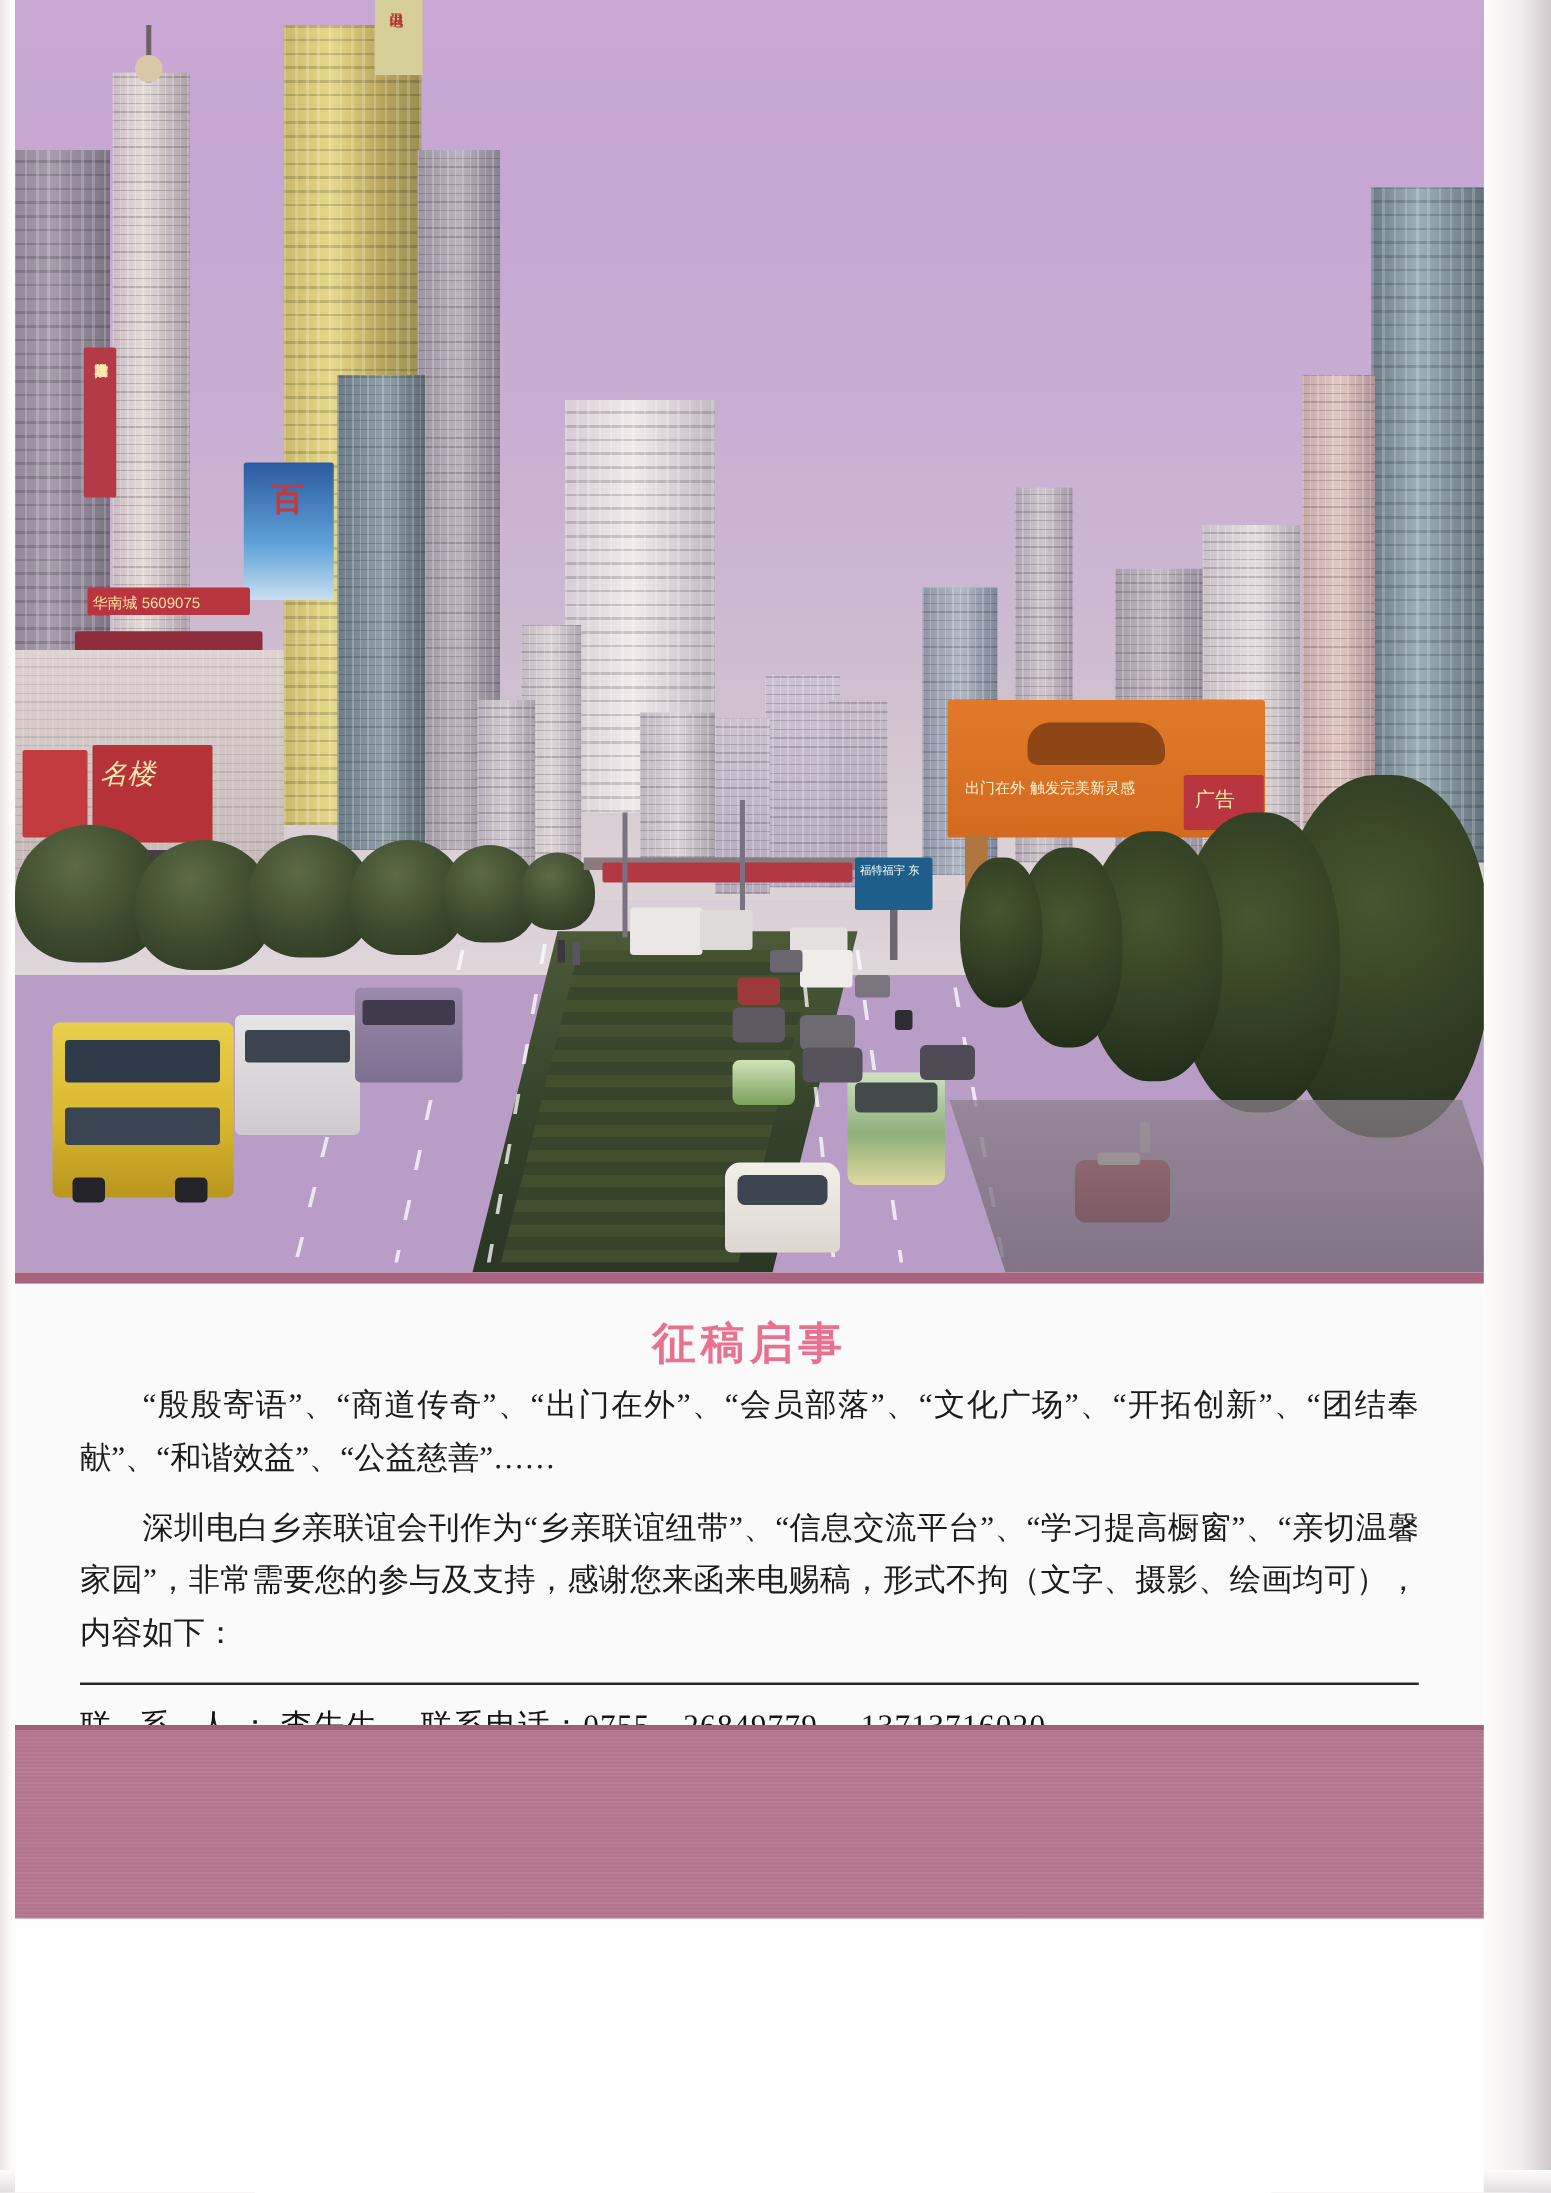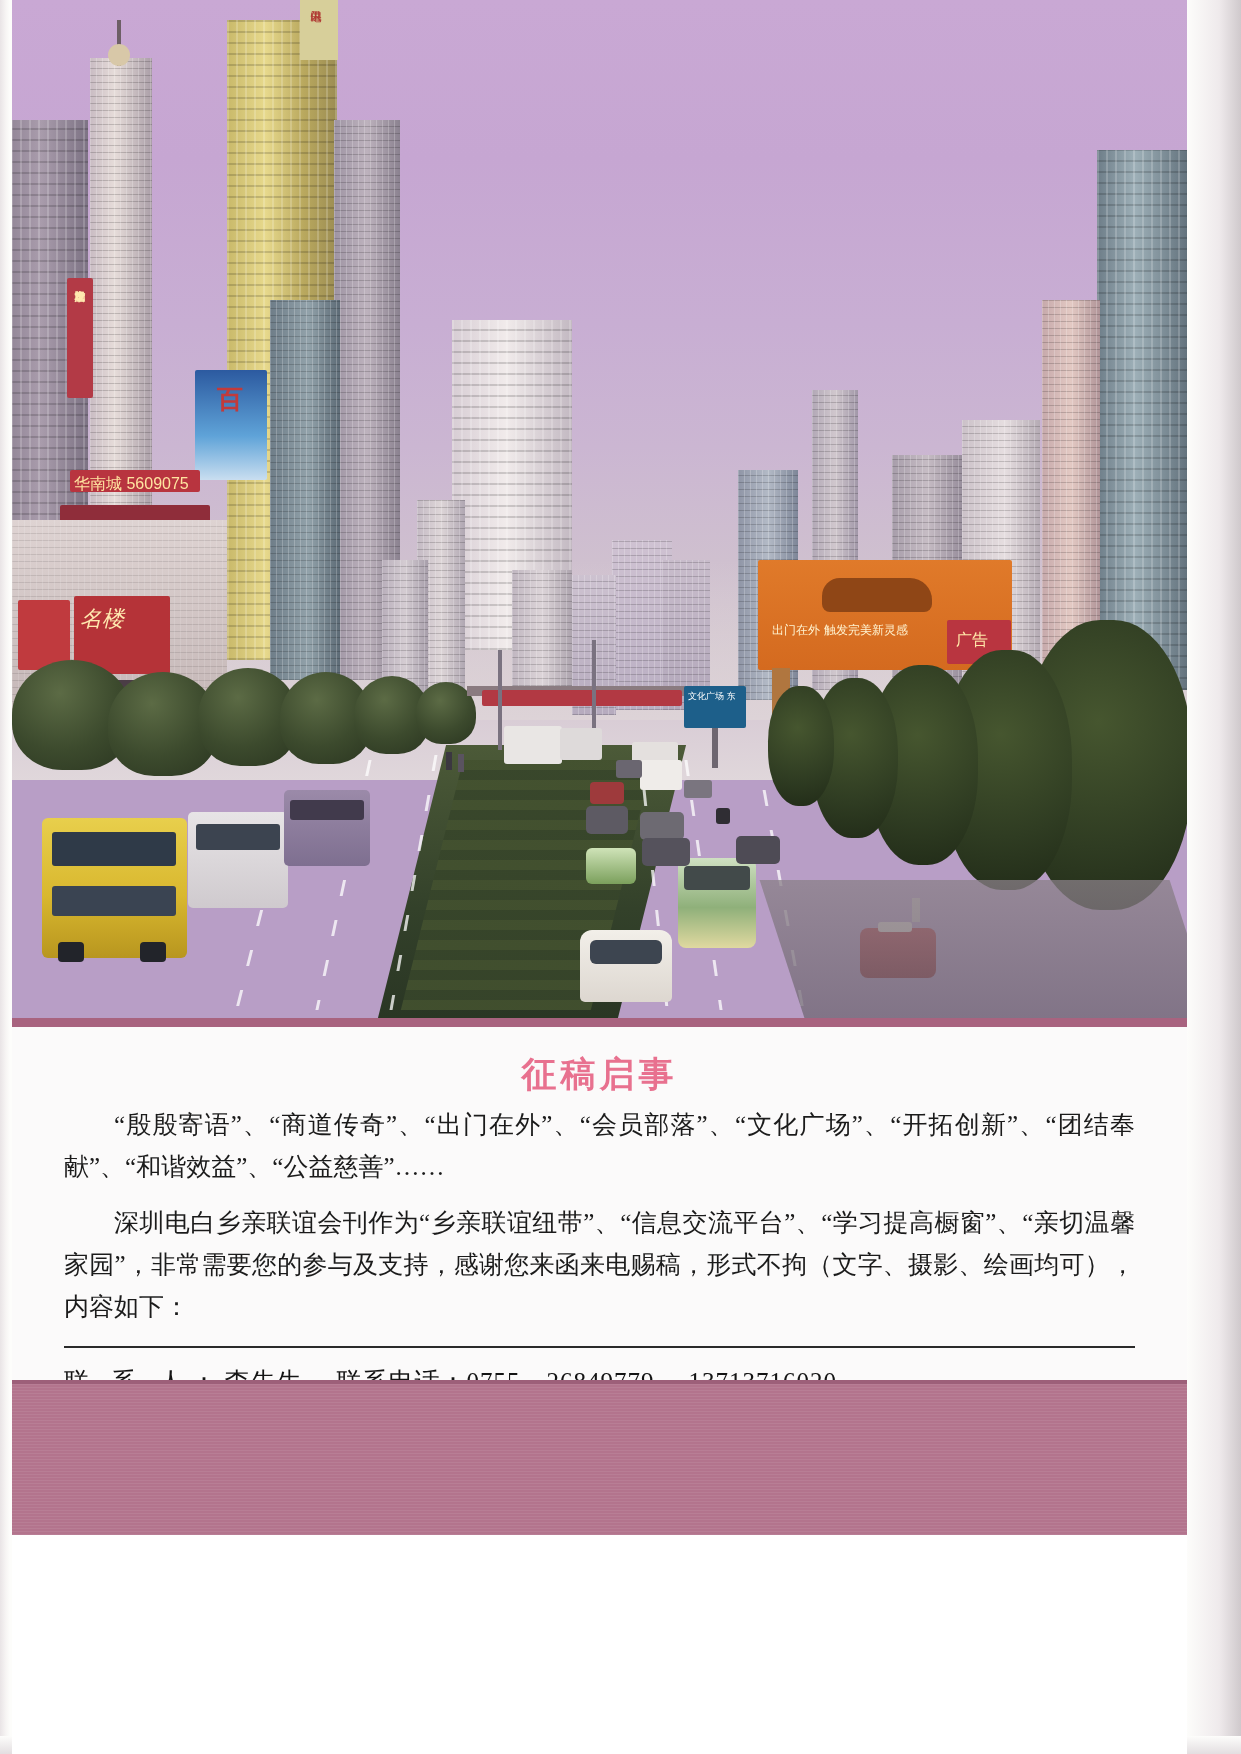--- a/index.html
+++ b/index.html
@@ -213,21 +213,21 @@
     </div>
     <div class="bld" style="left:258px;top:300px;width:70px;height:380px;background:linear-gradient(90deg,#6e7d88,#92a2aa 55%,#5d6b76);">
       <div class="win-grid fine"></div>
     </div>
 
     <div class="billboard" style="left:183px;top:370px;width:72px;height:110px;background:linear-gradient(180deg,#2c5aa0,#5fa3d8 60%,#c9def0);"></div>
     <div class="sign-txt" style="left:205px;top:382px;color:#c23a3a;font-size:26px;font-weight:bold;">百</div>
     <div class="billboard" style="left:55px;top:278px;width:26px;height:120px;background:#b33a46;"></div>
     <div class="sign-txt" style="left:60px;top:282px;color:#ffe9b0;font-size:11px;writing-mode:vertical-rl;">茗丰广场隆重发售</div>
     <div class="billboard" style="left:58px;top:470px;width:130px;height:22px;background:#b8343f;"></div>
-    <div class="sign-txt" style="left:62px;top:474px;color:#ffe4a0;font-size:16px;">华南城 5609075</div>
+    <div class="sign-txt" style="left:62px;top:474px;color:#ffe4a0;font-size:12px;">华南城 5609075</div>
     <div class="billboard" style="left:48px;top:505px;width:150px;height:18px;background:#8f2d3a;"></div>
 
     <div class="bld" style="left:0px;top:520px;width:215px;height:210px;background:linear-gradient(180deg,#ded3d2,#c2b4b4);">
       <div class="win-grid fine" style="opacity:.5"></div>
     </div>
     <div class="billboard" style="left:6px;top:600px;width:52px;height:70px;background:#c03a3e;"></div>
     <div class="billboard" style="left:62px;top:596px;width:96px;height:78px;background:#b53338;"></div>
     <div class="sign-txt" style="left:68px;top:604px;color:#ffe9b0;font-size:22px;font-style:italic;">名楼</div>
     <div class="billboard" style="left:20px;top:680px;width:120px;height:40px;background:#4b3d46;"></div>
 
@@ -293,21 +293,21 @@
     <div class="lane" style="left:250px;top:790px;height:225px;transform:skewX(-14deg);"></div>
     <div class="lane" style="left:400px;top:755px;height:255px;transform:skewX(-10deg);"></div>
 
     <div class="lane" style="left:690px;top:760px;height:250px;transform:skewX(8deg);"></div>
     <div class="lane" style="left:770px;top:790px;height:220px;transform:skewX(10deg);"></div>
     <div class="lane" style="left:640px;top:750px;height:260px;transform:skewX(6deg);"></div>
 
     <div style="position:absolute;left:455px;top:686px;width:230px;height:10px;background:#8a7b80;"></div>
     <div class="billboard" style="left:470px;top:690px;width:200px;height:16px;background:#b23943;"></div>
     <div class="billboard" style="left:672px;top:686px;width:62px;height:42px;background:#1d5f8a;"></div>
-    <div class="sign-txt" style="left:676px;top:690px;color:#ffffff;font-size:9px;">文化广场 东</div>
+    <div class="sign-txt" style="left:676px;top:690px;color:#ffffff;font-size:9px;">福特福宇 东</div>
     <div style="position:absolute;left:700px;top:728px;width:6px;height:40px;background:#6e6670;"></div>
 
     <div style="position:absolute;left:486px;top:650px;width:4px;height:100px;background:#7a7280;"></div>
     <div style="position:absolute;left:580px;top:640px;width:4px;height:100px;background:#7a7280;"></div>
 
     <div class="car" style="left:30px;top:818px;width:145px;height:140px;background:linear-gradient(180deg,#e8cf4c,#d9b82f 55%,#b8961f);border-radius:6px;"></div>
     <div style="position:absolute;left:40px;top:832px;width:124px;height:34px;background:#2f3a48;border-radius:3px;"></div>
     <div style="position:absolute;left:40px;top:886px;width:124px;height:30px;background:#3a4452;border-radius:3px;"></div>
     <div style="position:absolute;left:46px;top:942px;width:26px;height:20px;background:#22242a;border-radius:4px;"></div>
     <div style="position:absolute;left:128px;top:942px;width:26px;height:20px;background:#22242a;border-radius:4px;"></div>

